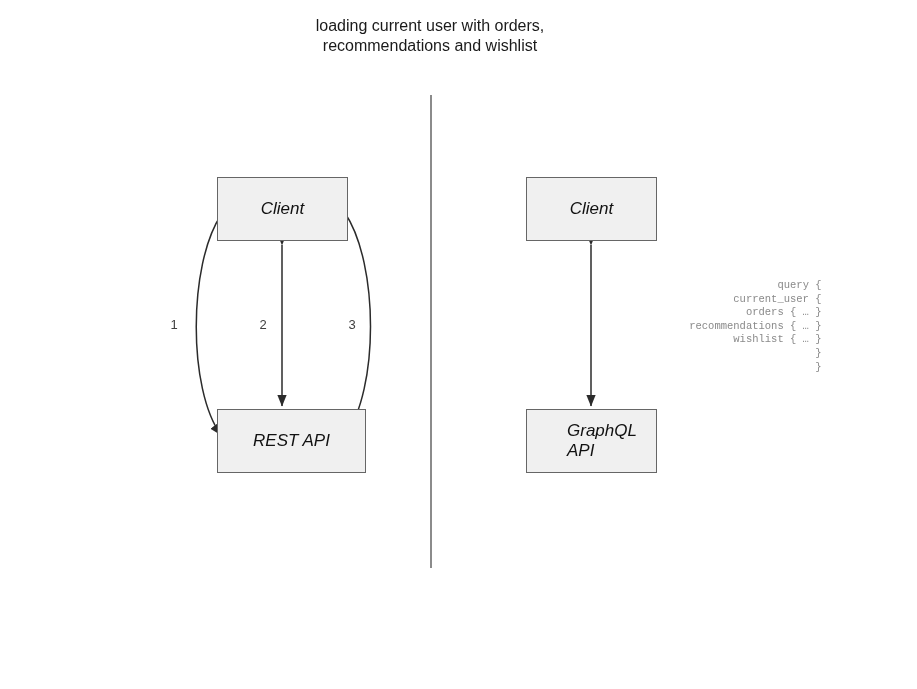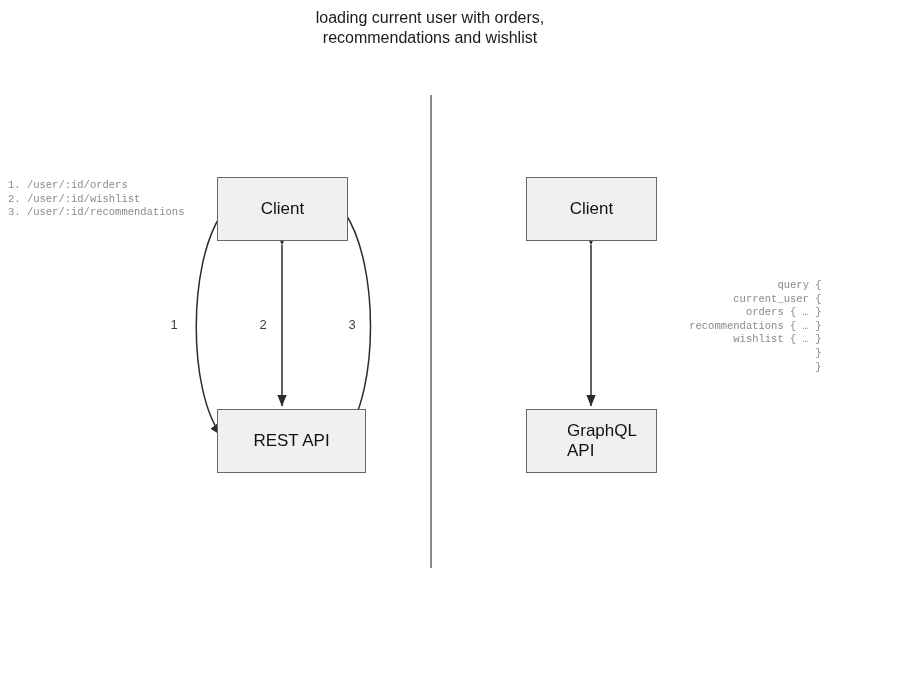--- a/index.html
+++ b/index.html
@@ -11,38 +11,39 @@
     position: relative;
     width: 917px;
     height: 689px;
     background: #ffffff;
     overflow: hidden;
     font-family: "Liberation Sans", sans-serif;
   }
   .title {
     position: absolute;
     left: 180px;
-    top: 8px;
+    top: 16px;
     width: 500px;
     text-align: center;
     font-size: 16px;
     line-height: 20px;
     color: #1a1a1a;
     white-space: pre-line;
   }
   .node {
     position: absolute;
     box-sizing: border-box;
     background: #f0f0f0;
     border: 1.4px solid #666666;
     display: flex;
     align-items: center;
     justify-content: center;
     font-size: 17px;
     color: #111111;
+    font-style: italic;
   }
   #node-client-rest  { left: 217px; top: 177px; width: 131px; height: 64px; }
   #node-rest-api     { left: 217px; top: 409px; width: 149px; height: 64px; }
   #node-client-gql   { left: 526px; top: 177px; width: 131px; height: 64px; }
   #node-graphql-api  { left: 526px; top: 409px; width: 131px; height: 64px; padding-left: 40px; }
 
   .mono {
     position: absolute;
     font-family: "Liberation Mono", "DejaVu Sans Mono", monospace;
     font-size: 10.5px;
@@ -110,23 +111,20 @@
   </div>
 
   <div class="node" id="node-client-gql">
     <span>Client</span>
   </div>
 
   <div class="node" id="node-graphql-api">
     <span>GraphQL API</span>
   </div>
 
-  <div class="mono" id="rest-endpoints">1. /user/:id/orders
-2. /user/:id/wishlist
-3. /user/:id/recommendations</div>
 
   <div class="mono" id="graphql-query">query {
   current_user {
     orders { … }
     recommendations { … }
     wishlist { … }
   }
 }</div>
 
   <div class="edge-label" id="edge-label-1">1</div>

